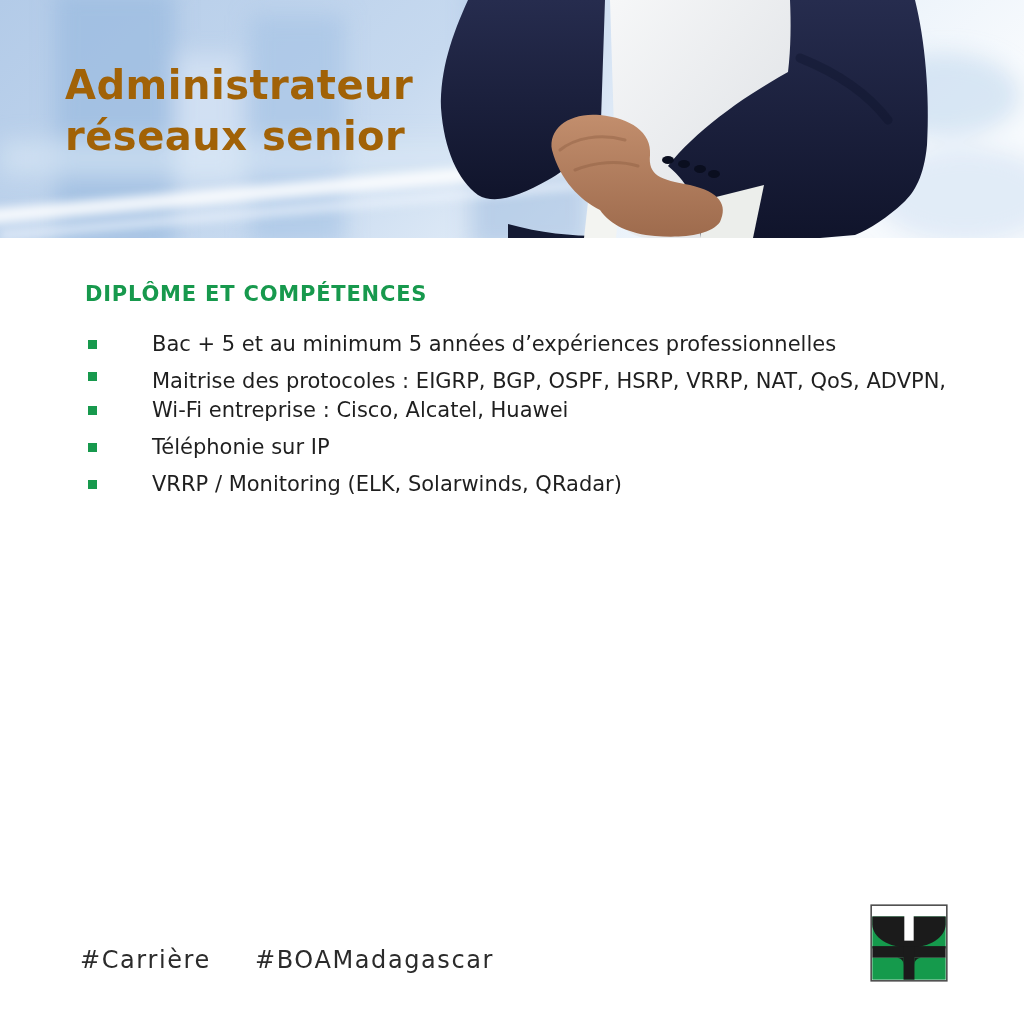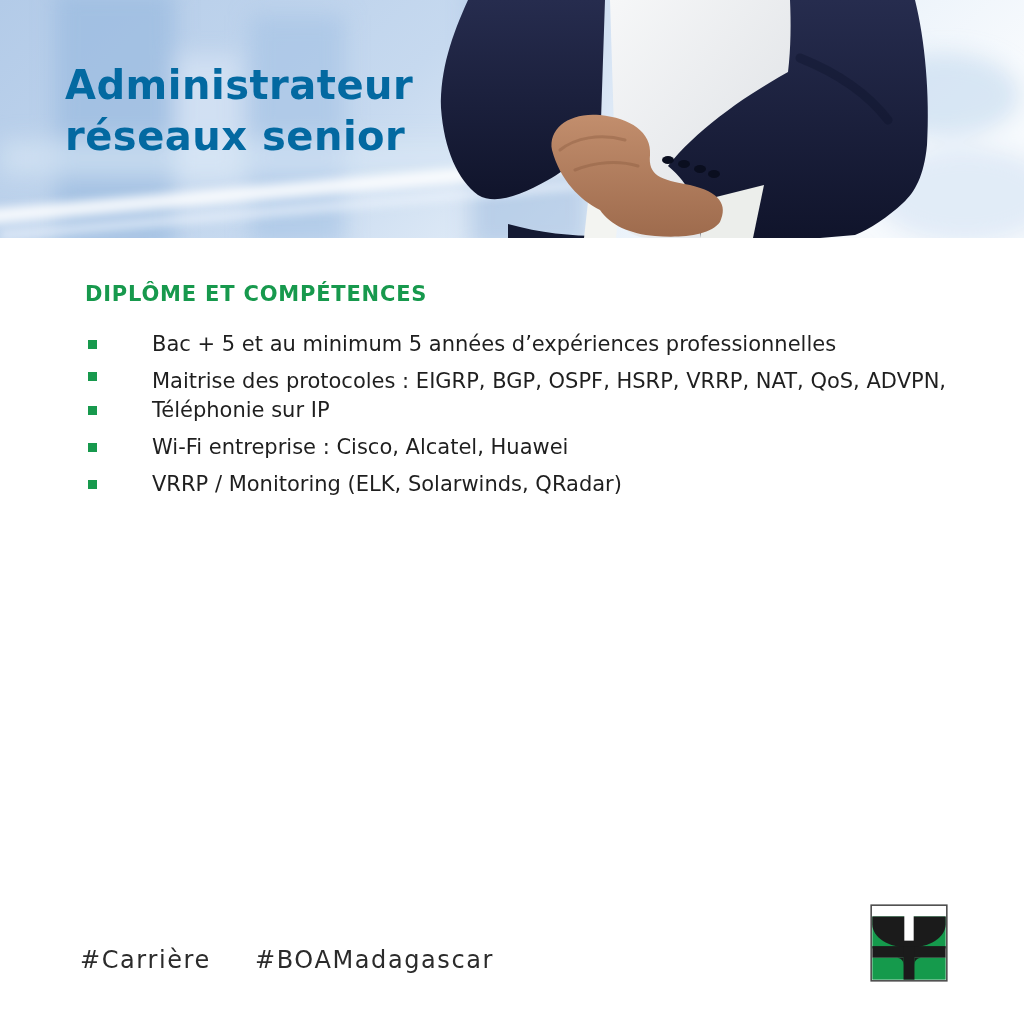--- a/index.html
+++ b/index.html
@@ -8,21 +8,21 @@
     font-family:"DejaVu Sans","Liberation Sans",sans-serif;
     position:relative;overflow:hidden;
   }
   .page{position:absolute;inset:0;width:1024px;height:1024px;background:#fff;}
 
   
   .header{position:absolute;left:0;top:0;width:1024px;height:238px;overflow:hidden;}
   .header svg{display:block;}
   .job-title{
     position:absolute;left:65px;top:60px;
-    color:#0369a1;font-weight:bold;font-size:40px;line-height:51px;
+    color:#a16207;font-weight:bold;font-size:40px;line-height:51px;
     letter-spacing:0.5px;white-space:nowrap;
   }
 
   
   .content{position:absolute;left:85px;top:282px;width:910px;}
   .section-heading{
     margin:0;color:#17994d;font-size:21px;font-weight:bold;
     letter-spacing:0.8px;white-space:nowrap;
   }
   ul.skills{list-style:none;margin:27px 0 0 0;padding:0;}
@@ -141,25 +141,25 @@
       <li>
         <span class="bullet"></span>
         <span>Bac + 5 et au minimum 5 années d’expériences professionnelles</span>
       </li>
       <li class="tight raised">
         <span class="bullet"></span>
         <span>Maitrise des protocoles : EIGRP, BGP, OSPF, HSRP, VRRP, NAT, QoS, ADVPN,</span>
       </li>
       <li>
         <span class="bullet"></span>
-        <span>Téléphonie sur IP</span>
+        <span>Wi-Fi entreprise : Cisco, Alcatel, Huawei</span>
       </li>
       <li>
         <span class="bullet"></span>
-        <span>Wi-Fi entreprise : Cisco, Alcatel, Huawei</span>
+        <span>Téléphonie sur IP</span>
       </li>
       <li>
         <span class="bullet"></span>
         <span>VRRP / Monitoring (ELK, Solarwinds, QRadar)</span>
       </li>
     </ul>
   </div>
 
   <span class="hashtag career">#Carrière</span>
   <span class="hashtag brand">#BOAMadagascar</span>

